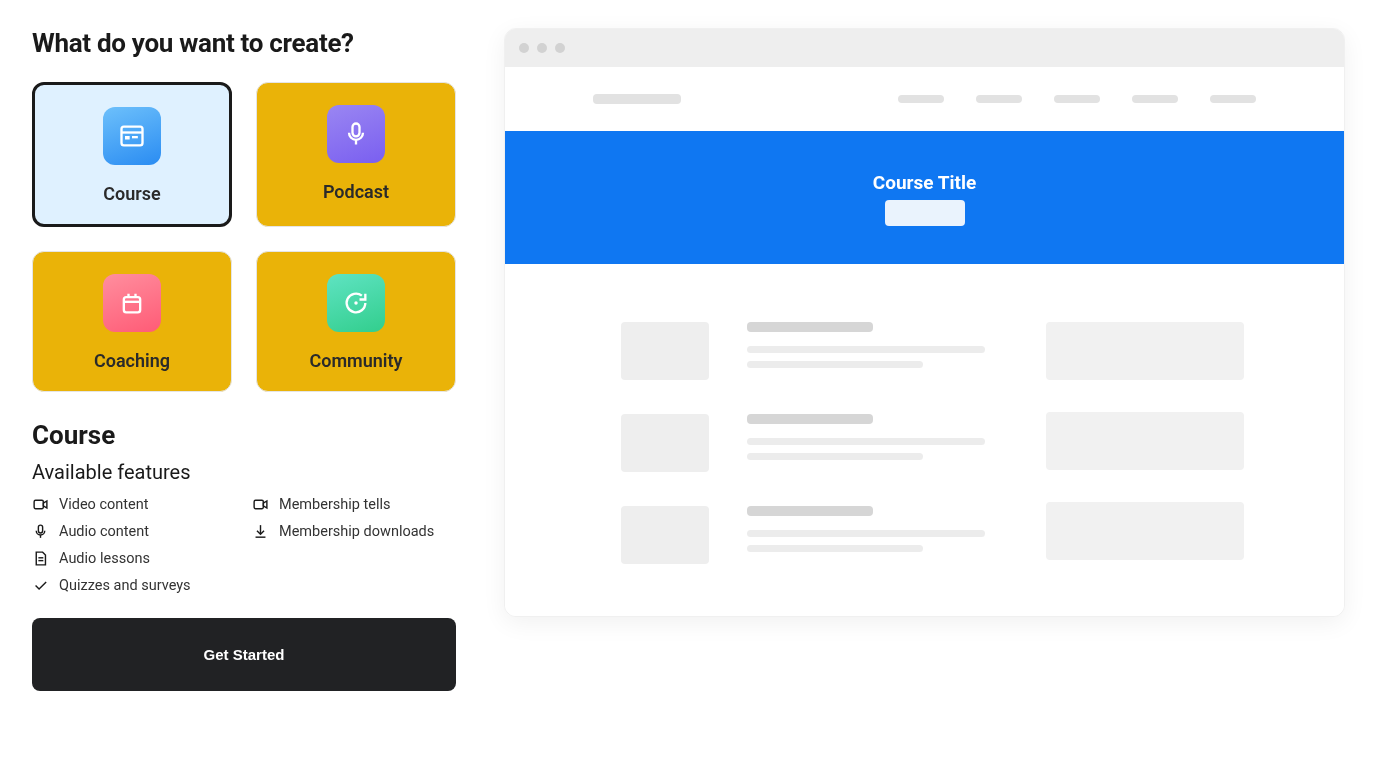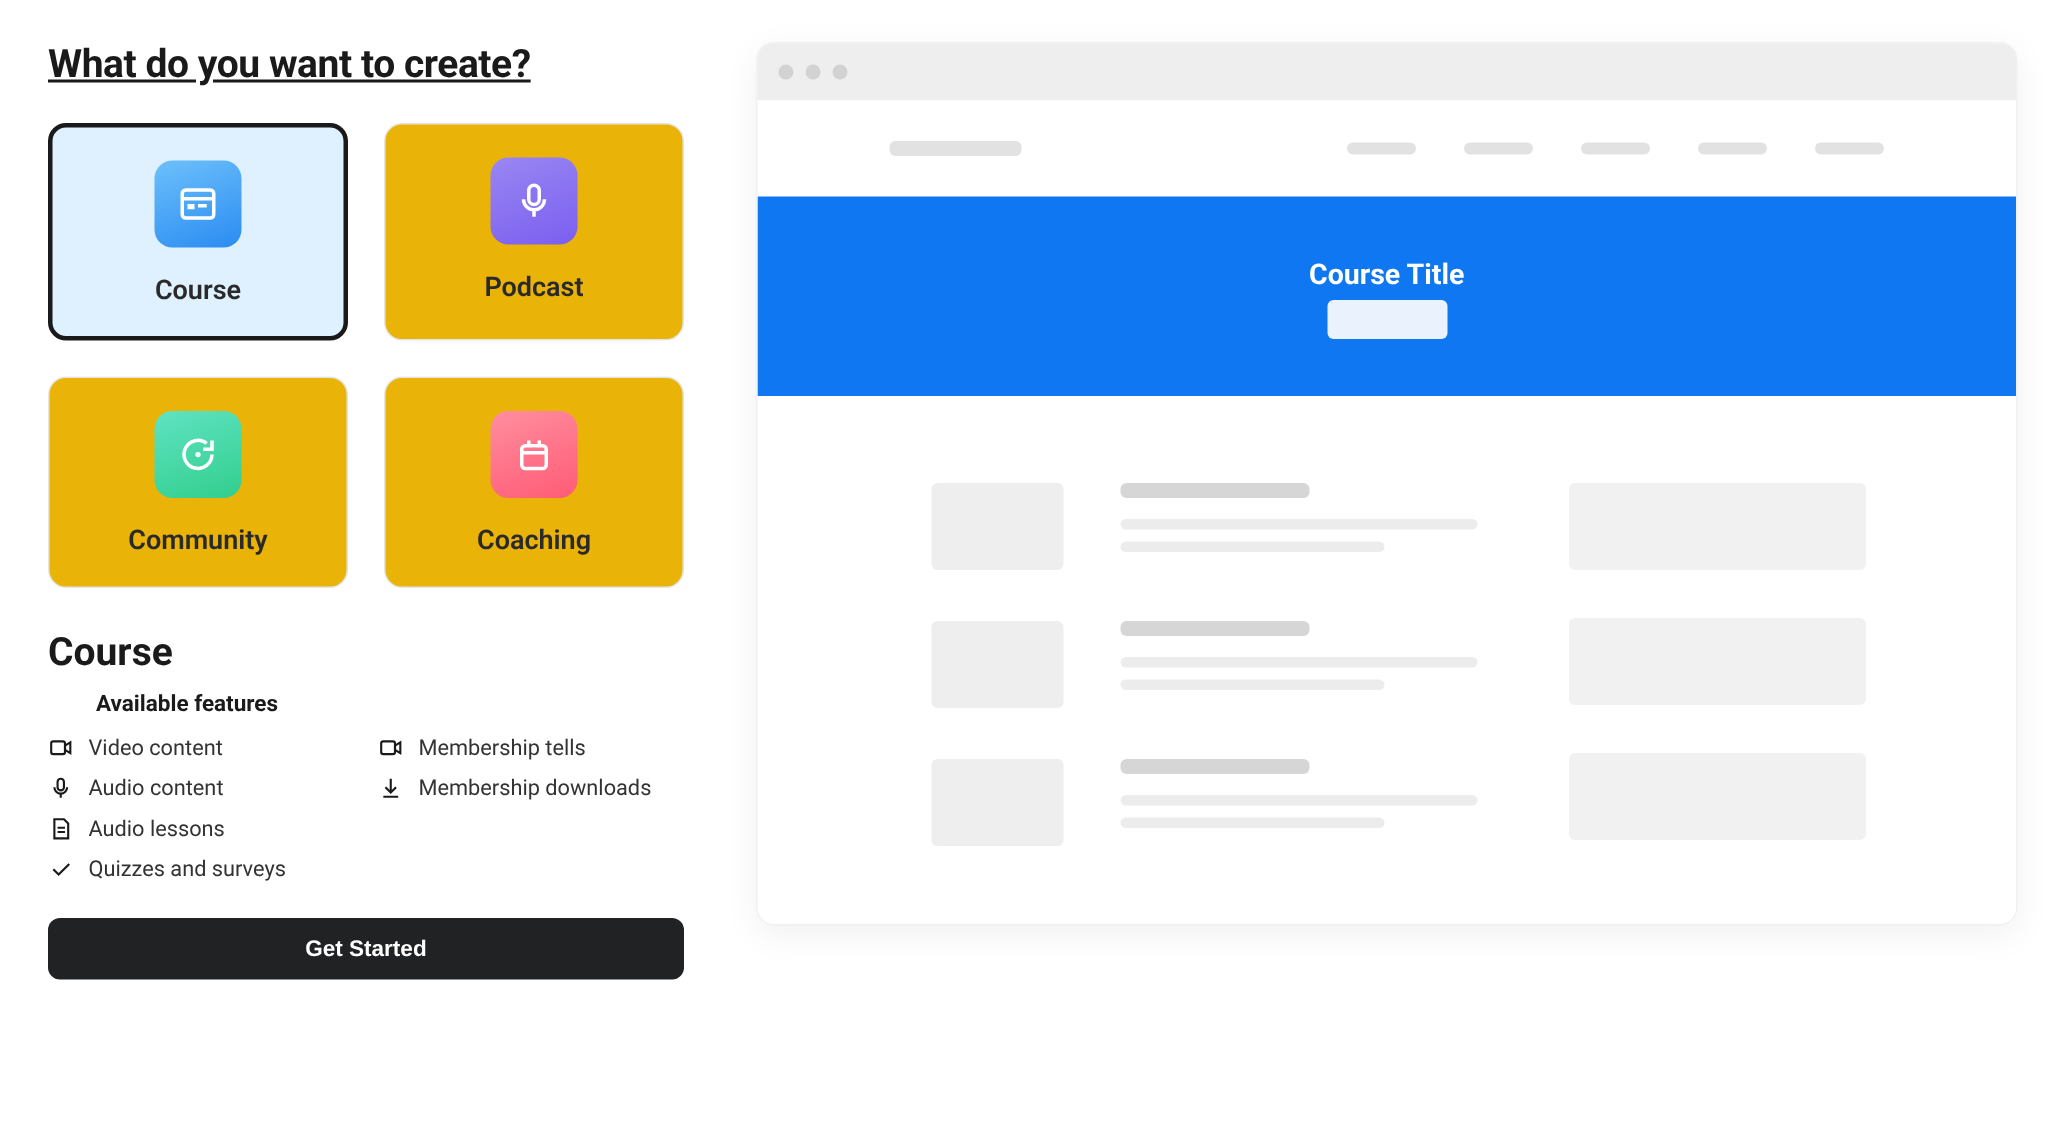--- a/index.html
+++ b/index.html
@@ -19,21 +19,20 @@
   }
   .right {
     flex: 1;
     min-width: 0;
   }
   h1.page-title {
     font-size: 26px;
     font-weight: 700;
     letter-spacing: -0.3px;
     margin-bottom: 24px;
-    text-decoration: underline;
   }
   .card-grid {
     display: grid;
     grid-template-columns: 1fr 1fr;
     gap: 24px;
   }
   .type-card {
     border: 1px solid #e5e5e5;
     border-radius: 12px;
     background: #eab308;
@@ -73,24 +72,23 @@
     margin-top: 28px;
     margin-bottom: 10px;
   }
   .detail-desc {
     font-size: 16px;
     line-height: 1.55;
     color: #333;
     margin-bottom: 22px;
   }
   .features-title {
-    font-size: 15px;
-    font-weight: 700;
+    font-size: 20px;
+    font-weight: 400;
     margin-bottom: 12px;
-    margin-left: 32px;
   }
   .features-grid {
     display: grid;
     grid-template-columns: 1fr 1fr;
     column-gap: 16px;
     row-gap: 10px;
     margin-bottom: 24px;
   }
   .feature-item {
     display: flex;
@@ -104,21 +102,21 @@
     height: 17px;
     flex-shrink: 0;
     stroke: #1a1a1a;
   }
   .cta-button {
     width: 100%;
     background: #212224;
     color: #fff;
     border: none;
     border-radius: 8px;
-    padding: 12px;
+    padding: 28px;
     font-size: 15px;
     font-weight: 600;
     cursor: pointer;
   }
   
   .preview-window {
     background: #fdfdfd;
     border-radius: 12px;
     box-shadow: 0 6px 24px rgba(0,0,0,0.06);
     overflow: hidden;
@@ -237,39 +235,39 @@
           <svg viewBox="0 0 24 24" fill="none" stroke="#fff" stroke-width="2">
             <rect x="9" y="3" width="6" height="11" rx="3"></rect>
             <path d="M6 11a6 6 0 0 0 12 0"></path>
             <line x1="12" y1="17" x2="12" y2="21"></line>
           </svg>
         </div>
         <div class="type-label">Podcast</div>
       </div>
 
       <div class="type-card">
+        <div class="type-icon icon-coaching">
+          <svg viewBox="0 0 24 24" fill="none" stroke="#fff" stroke-width="2">
+            <rect x="5" y="7" width="14" height="13" rx="2"></rect>
+            <line x1="5" y1="11" x2="19" y2="11"></line>
+            <path d="M9 4v3M15 4v3"></path>
+          </svg>
+        </div>
+        <div class="type-label">Coaching</div>
+      </div>
+
+      <div class="type-card">
         <div class="type-icon icon-community">
           <svg viewBox="0 0 24 24" fill="none" stroke="#fff" stroke-width="2">
             <path d="M20 12a8 8 0 1 1-3-6.3"></path>
             <path d="M20 4v5h-5"></path>
             <circle cx="12" cy="12" r="1.5" fill="#fff" stroke="none"></circle>
           </svg>
         </div>
         <div class="type-label">Community</div>
-      </div>
-
-      <div class="type-card">
-        <div class="type-icon icon-coaching">
-          <svg viewBox="0 0 24 24" fill="none" stroke="#fff" stroke-width="2">
-            <rect x="5" y="7" width="14" height="13" rx="2"></rect>
-            <line x1="5" y1="11" x2="19" y2="11"></line>
-            <path d="M9 4v3M15 4v3"></path>
-          </svg>
-        </div>
-        <div class="type-label">Coaching</div>
       </div>
     </div>
 
     <h2 class="detail-title">Course</h2>
 
     <div class="features-title">Available features</div>
 
     <div class="features-grid">
       <div class="feature-item">
         <svg viewBox="0 0 24 24" fill="none" stroke-width="2">

